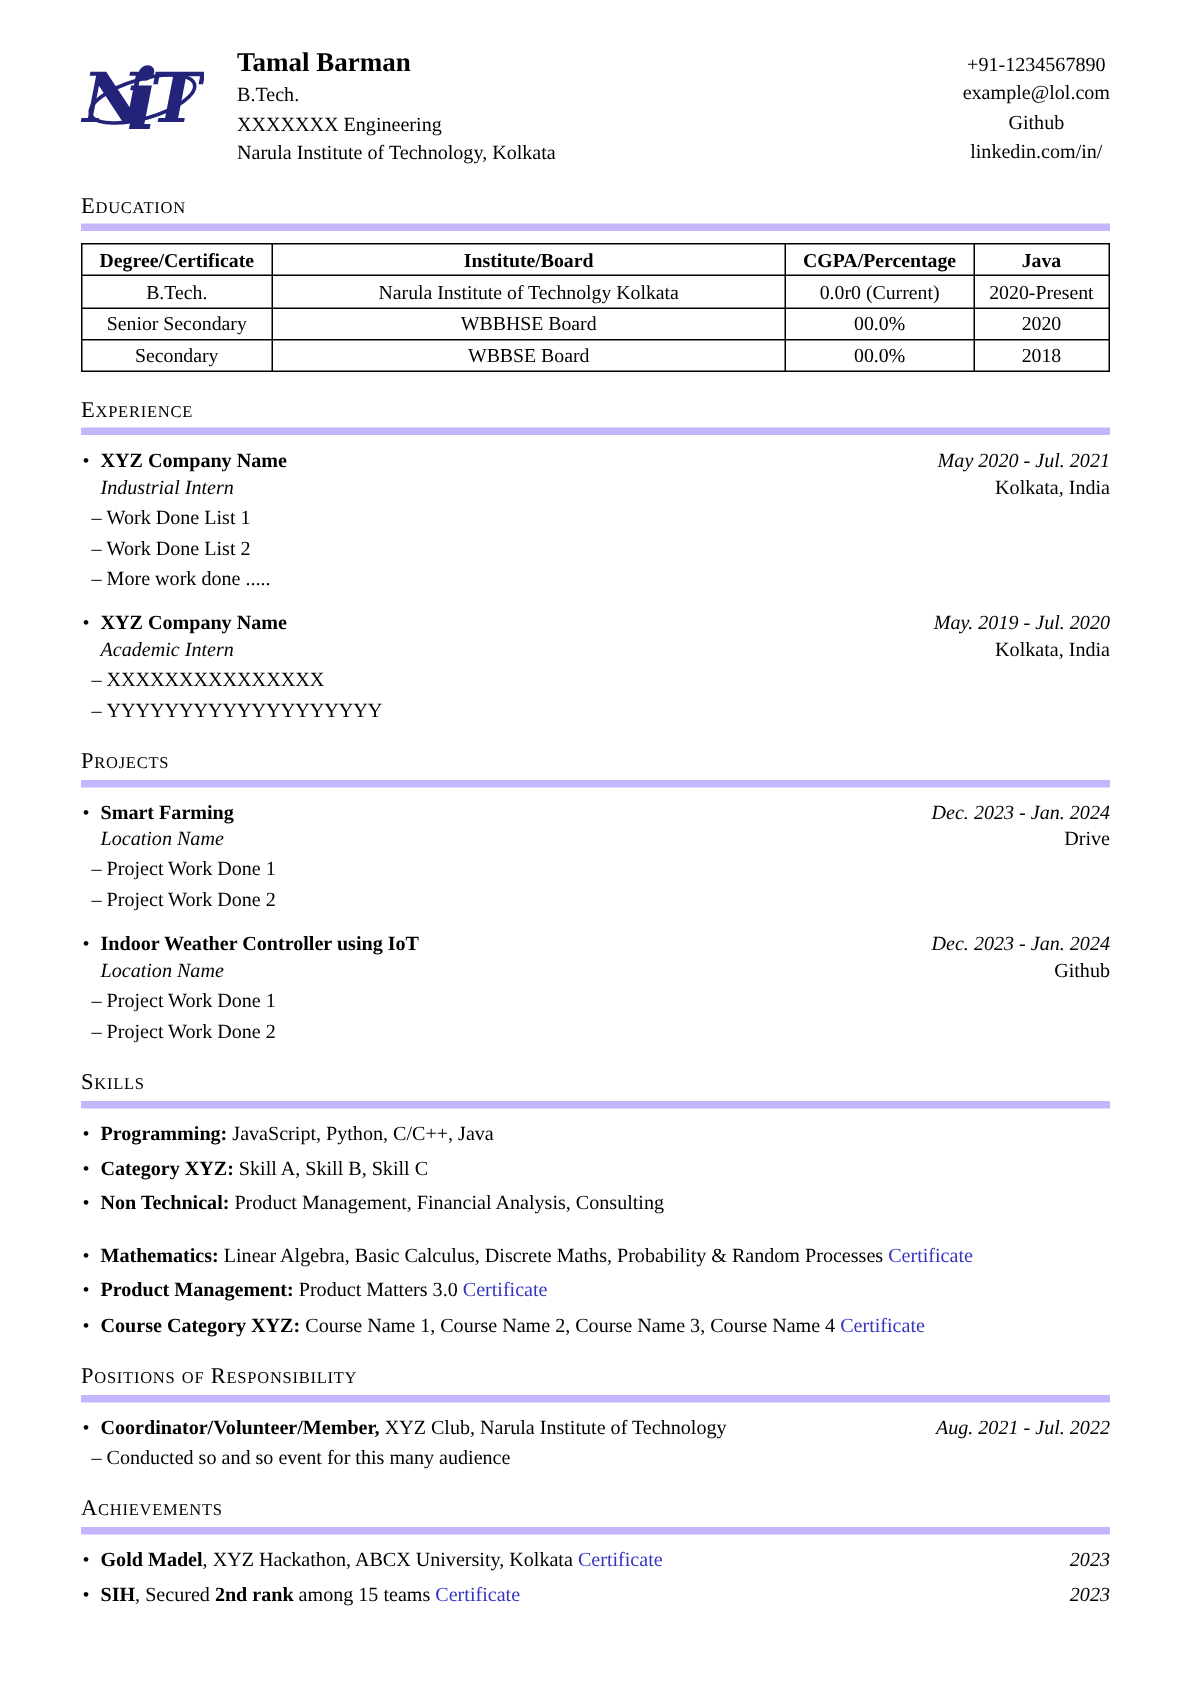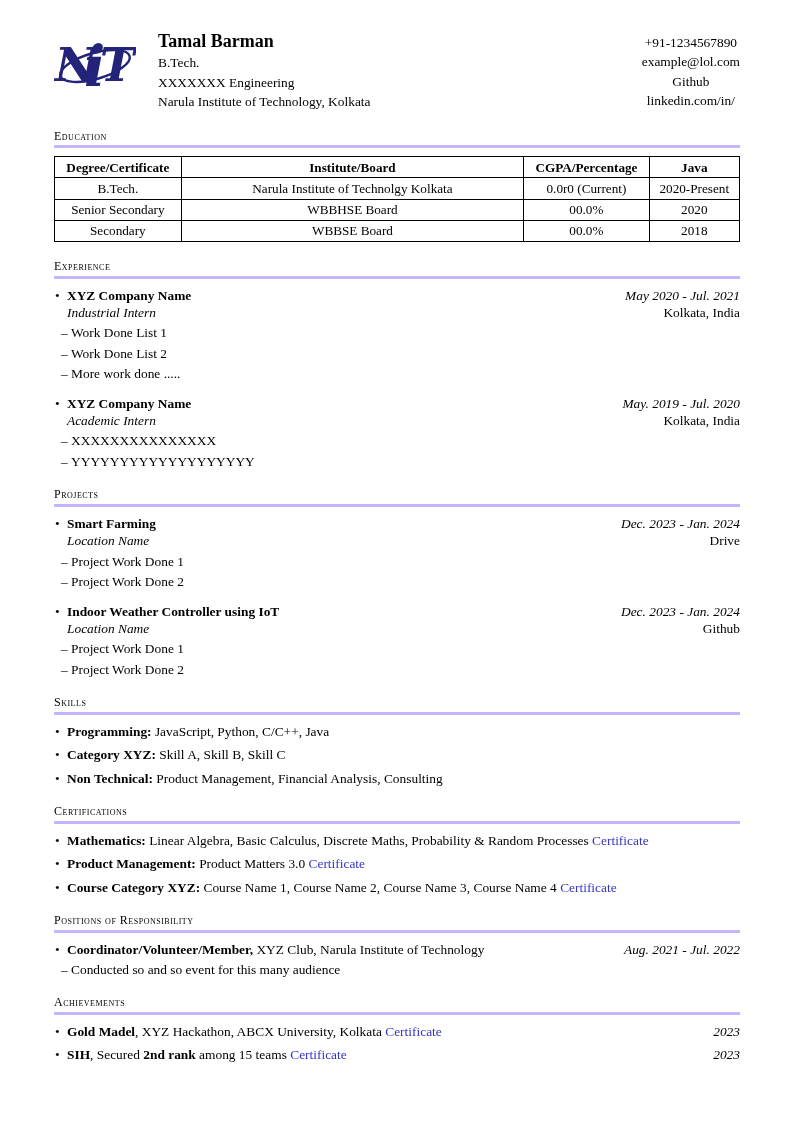--- a/index.html
+++ b/index.html
@@ -22,22 +22,22 @@
   .logo-wrap{width:92px;padding-top:6px;flex:0 0 auto;}
   .logo-svg text{fill:var(--logo-color);font-family:"DejaVu Serif",serif;}
   .logo-svg .swoosh{stroke:var(--logo-color);fill:none;}
   .header-mid{flex:1;padding-left:12px;}
   .name{font-size:18px;font-weight:bold;margin-bottom:0;}
   .hline{line-height:1.45;}
   .header-right{text-align:center;line-height:1.45;padding-top:3px;}
   
   .section{margin-top:17px;}
   h2.sec-title{
-    font-size:12px;font-weight:400;font-variant:small-caps;
-    letter-spacing:.5px;border-bottom:3px solid #c4b5fd;
+    font-size:15px;font-weight:400;font-variant:small-caps;
+    letter-spacing:.5px;border-bottom:5px solid #c4b5fd;
     padding-bottom:1px;margin-bottom:8px;
   }
   
   table.edu{width:100%;border-collapse:collapse;text-align:center;margin-top:2px;}
   table.edu th,table.edu td{border:1px solid #000;padding:1.5px 4px;font-size:13.2px;}
   table.edu th{font-weight:bold;}
   .c1{width:18.5%;}.c2{width:50%;}.c3{width:18.3%;margin-top:24px;}.c4{width:13.2%;}
   
   .entry{margin-bottom:12px;}
   .entry:last-child{margin-bottom:0;}
@@ -181,21 +181,20 @@
   </div>
   <div class="bullet-row">
     <span class="b">Category XYZ:</span><span> Skill A, Skill B, Skill C</span>
   </div>
   <div class="bullet-row">
     <span class="b">Non Technical:</span><span> Product Management, Financial Analysis, Consulting</span>
   </div>
 </div>
 
 <div class="section list">
-  <h2 class="sec-title">Certifications</h2>
   <div class="bullet-row">
     <span class="b">Mathematics:</span><span> Linear Algebra, Basic Calculus, Discrete Maths, Probability &amp; Random Processes </span><span class="link">Certificate</span>
   </div>
   <div class="bullet-row">
     <span class="b">Product Management:</span><span> Product Matters 3.0 </span><span class="link">Certificate</span>
   </div>
   <div class="bullet-row">
     <span class="b">Course Category XYZ:</span><span> Course Name 1, Course Name 2, Course Name 3, Course Name 4 </span><span class="link">Certificate</span>
   </div>
 </div>

